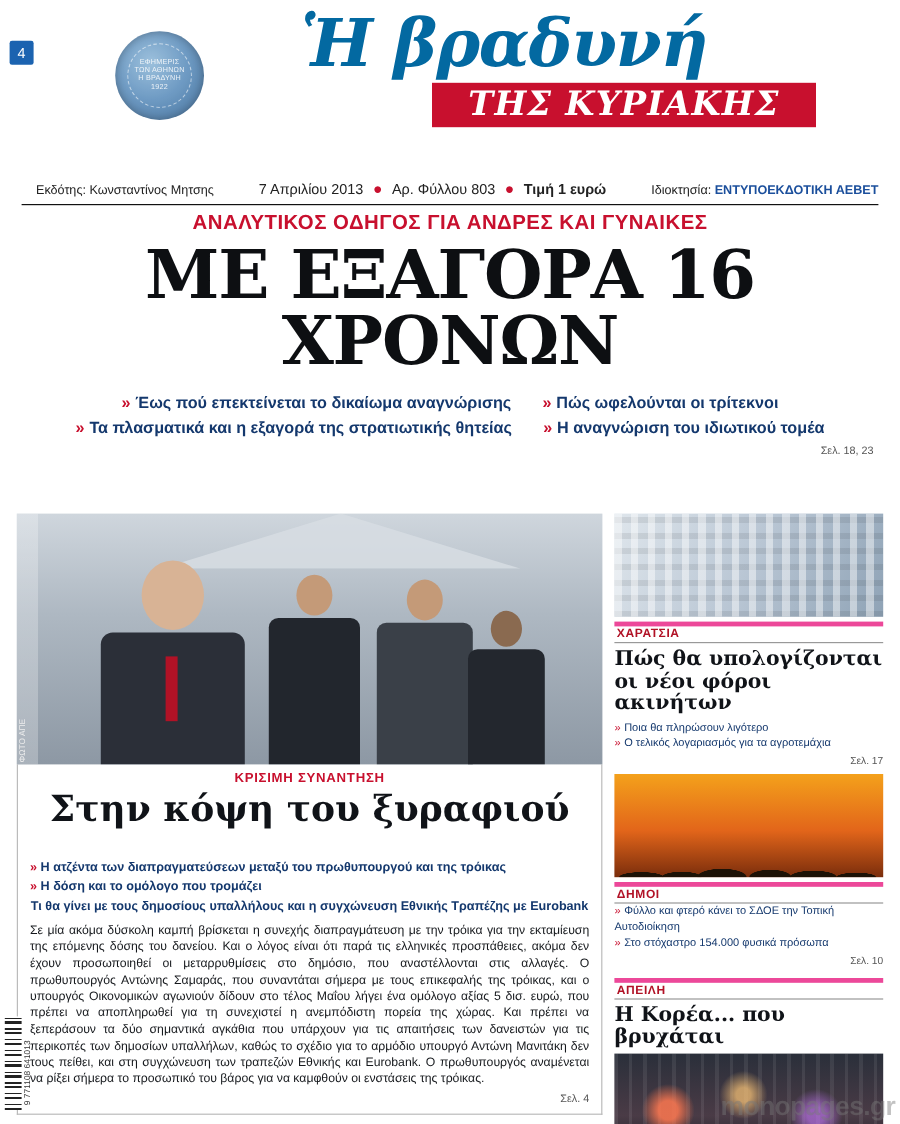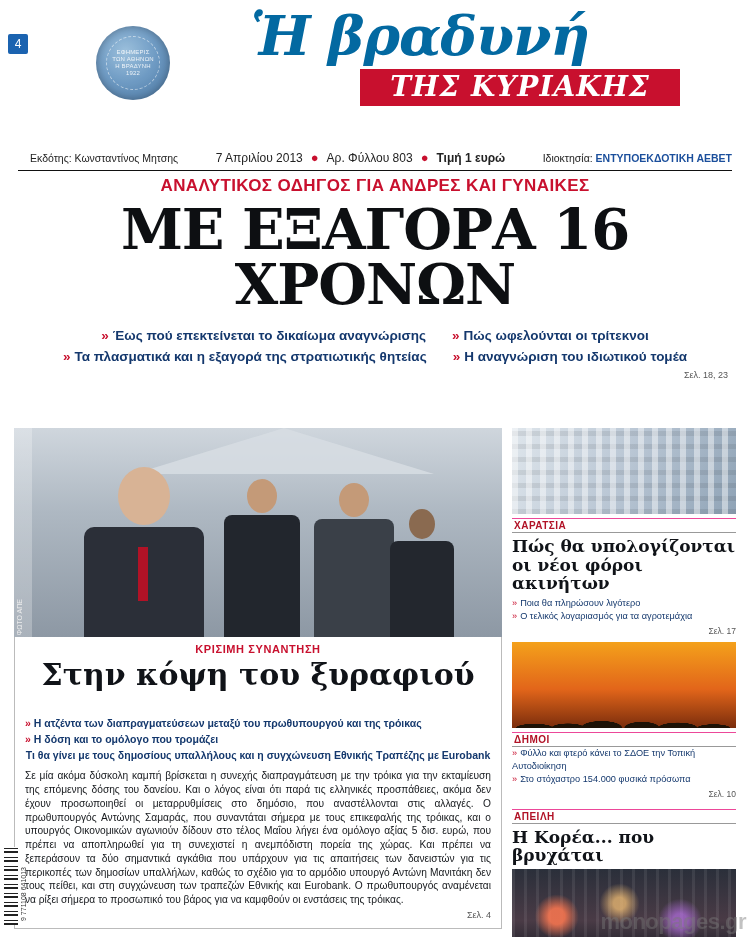--- a/index.html
+++ b/index.html
@@ -244,21 +244,21 @@
   .p-lights::after {
     content: ""; position: absolute; inset: 0;
     background:
       radial-gradient(circle at 20% 55%, rgba(255,120,80,.85) 0 8px, transparent 22px),
       radial-gradient(circle at 48% 40%, rgba(255,200,120,.7) 0 6px, transparent 20px),
       radial-gradient(circle at 75% 60%, rgba(200,120,255,.6) 0 7px, transparent 22px),
       repeating-linear-gradient(90deg, rgba(255,255,255,.08) 0 3px, transparent 3px 12px);
   }
 
   .cat-bar {
-    border-top: 1px solid #ec4899;
+    border-top: 4px solid #ec4899;
     border-bottom: 1px solid #999;
     padding: 1px 2px;
     font-size: 10px;
     font-weight: 700;
     color: #b11226;
     letter-spacing: .5px;
     margin-top: 4px;
   }
   .card-title {
     font-family: "DejaVu Serif", serif;

